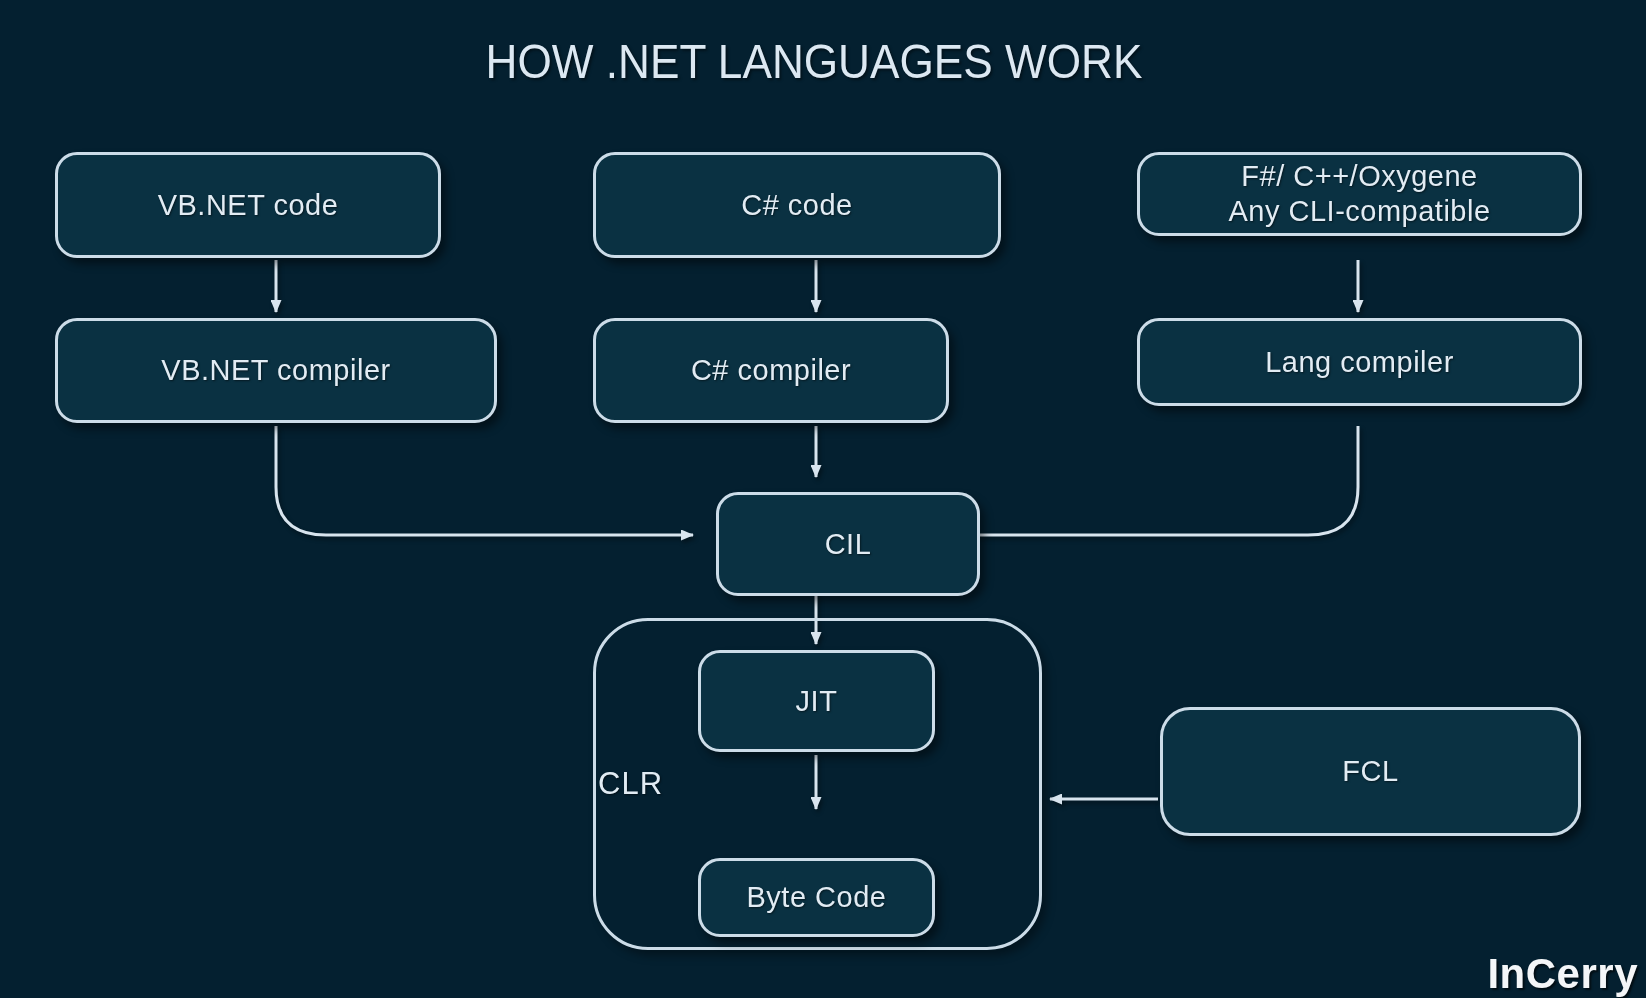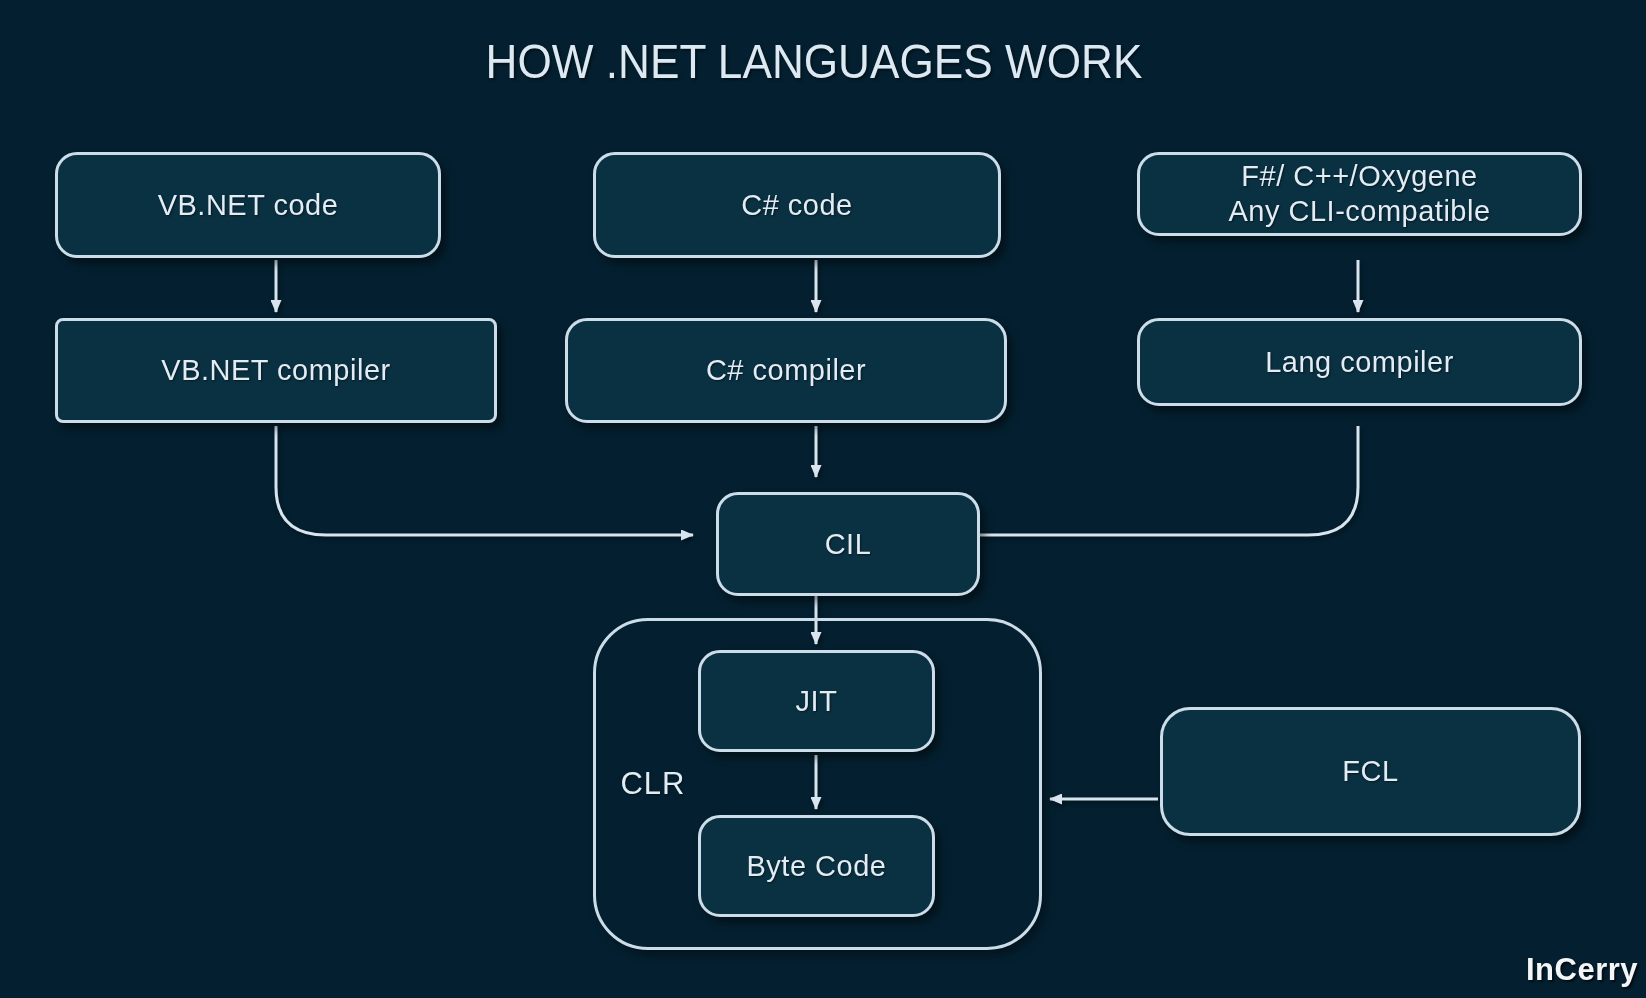--- a/index.html
+++ b/index.html
@@ -52,62 +52,61 @@
     text-align: center;
     line-height: 1.2;
     box-shadow: 5px 6px 9px rgba(0,0,0,0.45);
     text-shadow: 1px 1px 2px rgba(0,0,0,0.5);
   }
   
   .n-vbnet-code      { left: 55px;   top: 152px; width: 386px; height: 106px; }
   .n-csharp-code     { left: 593px;  top: 152px; width: 408px; height: 106px; }
   .n-cli-code        { left: 1137px; top: 152px; width: 445px; height: 84px; }
   
-  .n-vbnet-compiler  { left: 55px;   top: 318px; width: 442px; height: 105px; border-radius: 8px; }
-  .n-csharp-compiler { left: 565px;  top: 318px; width: 442px; height: 105px; }
+  .n-vbnet-compiler  { left: 55px;   top: 318px; width: 442px; height: 105px; }
+  .n-csharp-compiler { left: 593px;  top: 318px; width: 356px; height: 105px; }
   .n-lang-compiler   { left: 1137px; top: 318px; width: 445px; height: 88px; }
   
   .n-cil             { left: 716px;  top: 483px; width: 264px; height: 104px; margin-top: 9px; }
   .n-jit             { left: 698px;  top: 650px; width: 237px; height: 102px; }
-  .n-byte-code       { left: 698px;  top: 815px; width: 237px; height: 102px; }
+  .n-byte-code       { left: 698px;  top: 858px; width: 237px; height: 79px; }
   .n-fcl             { left: 1160px; top: 707px; width: 421px; height: 129px; border-radius: 30px; }
   .container-clr {
     position: absolute;
     left: 593px; top: 618px; width: 449px; height: 332px;
     border: 3px solid var(--color-box-border);
     border-radius: 55px;
     background: transparent;
     box-shadow: 5px 6px 9px rgba(0,0,0,0.35);
   }
   .clr-label {
     position: absolute;
     left: 598px; top: 766px; width: 110px;
     color: var(--color-text);
     font-size: 31px;
     letter-spacing: 1px;
-    text-align: center;
     text-shadow: 1px 1px 2px rgba(0,0,0,0.5);
   }
   .arrows {
     position: absolute;
     left: 0; top: 0;
     width: 1646px; height: 998px;
     pointer-events: none;
   }
   .arrows path.link {
     fill: none;
     stroke: var(--color-arrow);
     stroke-width: 3;
   }
   .arrows { filter: drop-shadow(2px 3px 2px rgba(0,0,0,0.4)); }
   .watermark {
     position: absolute;
-    right: 8px; bottom: 10px;
+    right: 8px; bottom: 0;
     color: var(--color-watermark);
-    font-size: 31px;
+    font-size: 42px;
     font-weight: bold;
     letter-spacing: 0.5px;
     text-shadow: 2px 2px 2px rgba(0,0,0,0.6);
     margin-top: 48px;
   }
 </style>
 </head>
 <body>
 
 <div class="canvas">

